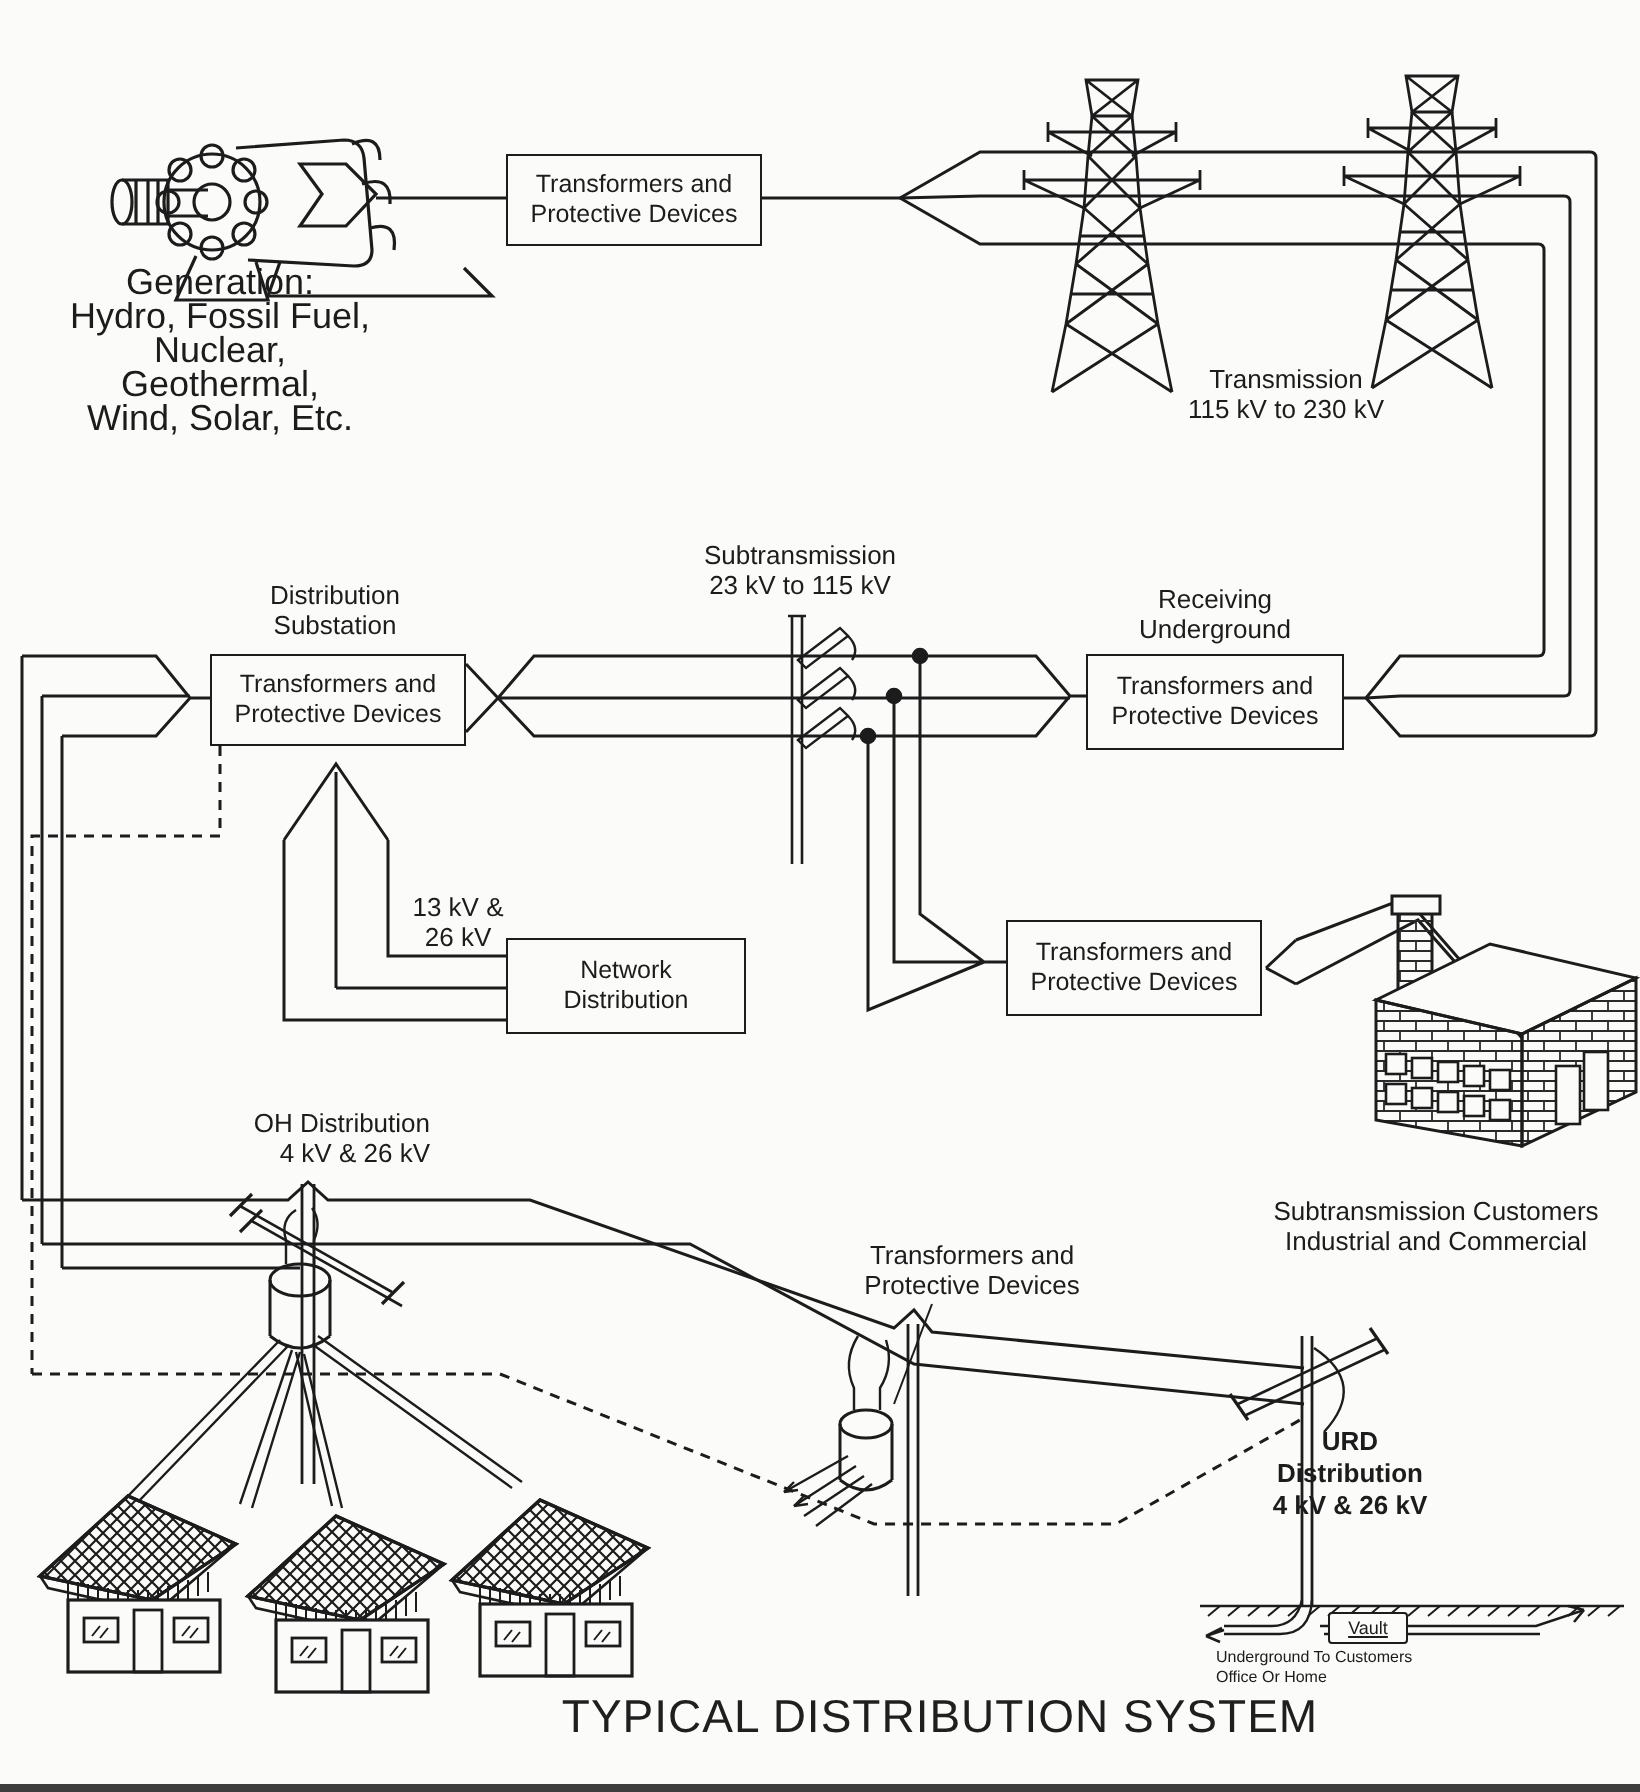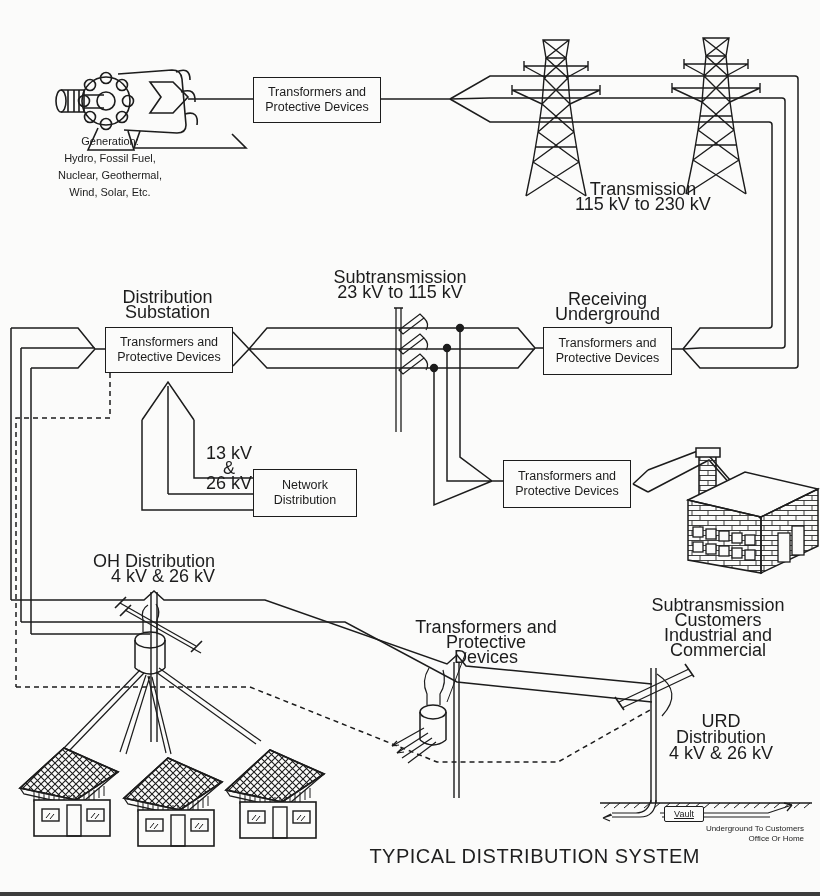--- a/index.html
+++ b/index.html
@@ -10,21 +10,21 @@
     background:#fbfbfa;
     font-family:"Liberation Sans","DejaVu Sans",sans-serif;
     color:#1c1c1c;
     overflow:hidden;
   }
   #art{position:absolute;left:0;top:0;}
   .lbl{
     position:absolute;
     white-space:pre-line;
     text-align:center;
-    font-size:18px;
+    font-size:13px;
     line-height:15px;
     color:#1c1c1c;
   }
   .lbl.left{text-align:center;}
   .box{
     position:absolute;
     border:1.5px solid #1c1c1c;
     background:#fbfbfa;
     display:flex;align-items:center;justify-content:center;
     text-align:center;
@@ -36,27 +36,27 @@
     position:absolute;
     border:1.2px solid #1c1c1c;
     background:#fbfbfa;
     display:flex;align-items:center;justify-content:center;
     font-size:9px;
     box-sizing:border-box;
     border-radius:2px;
     text-decoration:underline;
   }
   .caption-small{
-    position:absolute;white-space:pre-line;text-align:right;
+    position:absolute;white-space:pre-line;text-align:left;
     font-size:8px;line-height:9.5px;color:#1c1c1c;
   }
   .title{
     position:absolute;
-    font-size:20px;letter-spacing:.5px;
-    color:#1f1f1f;text-align:right;
+    font-size:23px;letter-spacing:.5px;
+    color:#1f1f1f;text-align:center;
   }
   .bottom-bar{
     position:absolute;left:0;bottom:0;width:820px;height:4px;background:#3d3d3d;
   }
 </style>
 </head>
 <body>
 
 <div id="stage">
 
@@ -260,21 +260,21 @@
 
       <path stroke-width="1.2" d="M651,800 Q648,813 636,813 H612 M656,800 Q655,817 640,817 H612"></path>
       <path stroke-width="1.2" d="M660,813 H768 L792,805 M662,817 H770"></path>
 
       <path stroke-width="1.3" d="M612,815 L603,818 M603,818 l8,-4 m-8,4 l7,3"></path>
       <path stroke-width="1.3" d="M792,805 l-8,-2 m8,2 l-5,6"></path>
     </g>
 
   </svg>
 
-  <div class="lbl" style="left:30px;top:133px;width:160px;font-size:11px;line-height:17px;">Generation:
+  <div class="lbl" style="left:30px;top:133px;width:160px;font-size:18px;line-height:17px;">Generation:
 Hydro, Fossil Fuel,
 Nuclear, Geothermal,
 Wind, Solar, Etc.</div>
 
   <div class="box" style="left:253px;top:77px;width:128px;height:46px;">Transformers and
 Protective Devices</div>
 
   <div class="lbl" style="left:568px;top:182px;width:150px;">Transmission
 115 kV to 230 kV</div>
 
@@ -289,36 +289,36 @@
 
   <div class="lbl" style="left:550px;top:292px;width:115px;">Receiving
 Underground</div>
 
   <div class="box" style="left:543px;top:327px;width:129px;height:48px;">Transformers and
 Protective Devices</div>
 
   <div class="lbl left" style="left:198px;top:446px;width:62px;">13 kV &amp;
 26 kV</div>
 
-  <div class="box" style="left:253px;top:469px;width:104px;height:48px;">Network
+  <div class="box" style="left:253px;top:469px;width:120px;height:48px;">Network
 Distribution</div>
 
   <div class="box" style="left:503px;top:460px;width:128px;height:48px;">Transformers and
 Protective Devices</div>
 
   <div class="lbl" style="left:616px;top:598px;width:204px;">Subtransmission Customers
 Industrial and Commercial</div>
 
   <div class="lbl" style="left:55px;top:554px;width:160px;text-align:right;">OH Distribution
 4 kV &amp; 26 kV</div>
 
   <div class="lbl" style="left:413px;top:620px;width:146px;">Transformers and
 Protective Devices</div>
 
-  <div class="lbl" style="left:656px;top:713px;width:130px;line-height:16px;">URD
+  <div class="lbl" style="left:610px;top:713px;width:130px;line-height:16px;font-weight:bold;">URD
 Distribution
 4 kV &amp; 26 kV</div>
 
   <div class="vaultbox" style="left:664px;top:806px;width:40px;height:16px;">Vault</div>
 
   <div class="caption-small" style="left:608px;top:824px;width:196px;">Underground To Customers
 Office Or Home</div>
 
   <div class="title" style="left:240px;top:845px;width:460px;">TYPICAL DISTRIBUTION SYSTEM</div>
 

